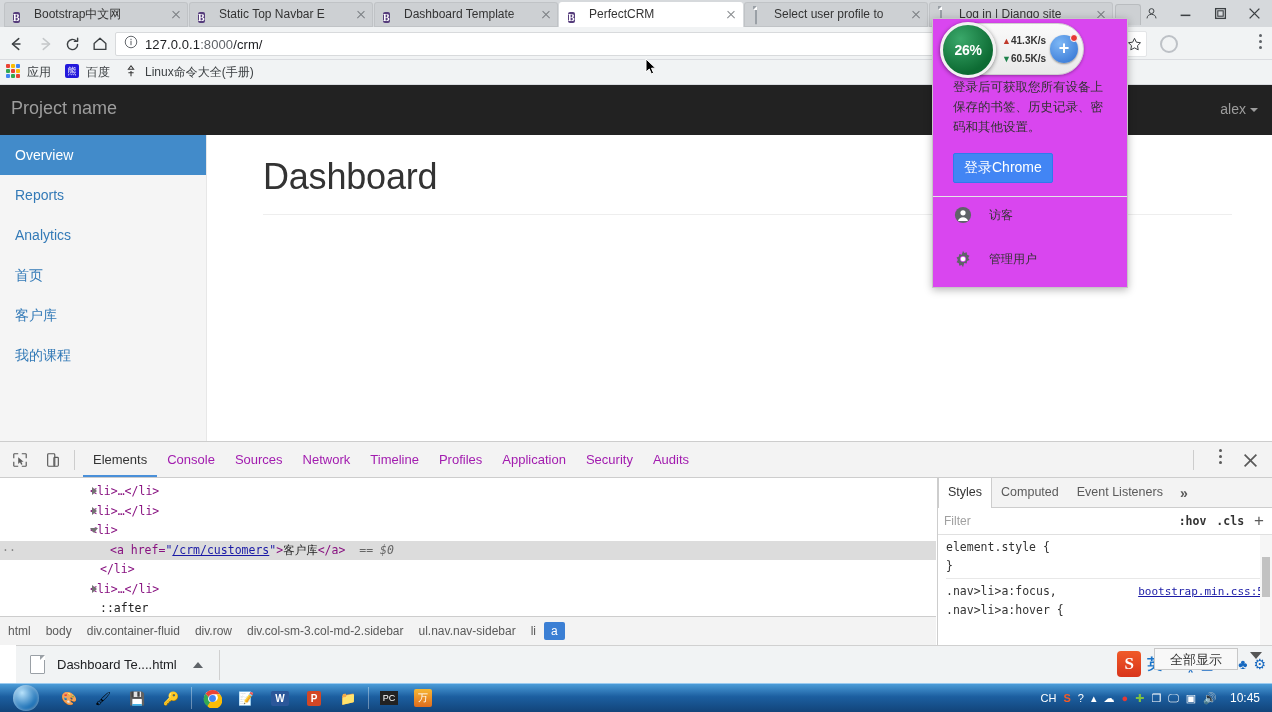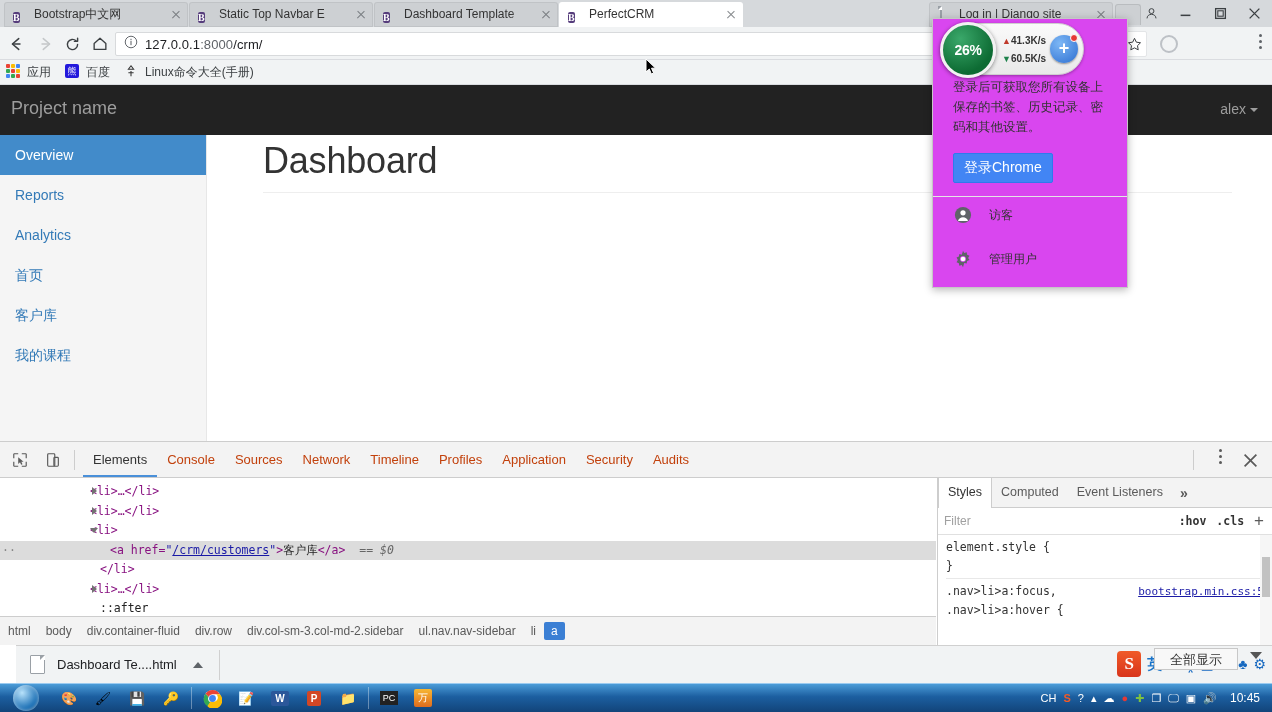--- a/index.html
+++ b/index.html
@@ -87,21 +87,21 @@
   .caret{ display:inline-block; width:0;height:0;border-left:4px solid transparent;border-right:4px solid transparent;border-top:4px solid #9d9d9d; margin-left:4px; vertical-align:middle;}
 
   .sidebar{ position:absolute; left:0; top:50px; width:207px; bottom:0; background:#f5f5f5; border-right:1px solid #e7e7e7;}
   .sidebar ul{ list-style:none; margin:0; padding:0; }
   .sidebar li a{
     display:block; padding:10px 15px; font-size:14px; color:#337ab7; text-decoration:none;
     line-height:20px;
   }
   .sidebar li.active a{ background:#428bca; color:#fff; }
   .content{ position:absolute; left:207px; top:50px; right:0; bottom:0; padding:0 15px;}
-  .page-header{ margin:4px 25px 0 41px; padding-bottom:9px; border-bottom:1px solid #eee;}
+  .page-header{ margin:20px 25px 0 41px; padding-bottom:15px; border-bottom:1px solid #eee;}
   .page-header h1{ margin:0; font-size:36px; font-weight:normal; color:#333; line-height:44px; letter-spacing:-0.2px;}
 
   
   .cursor{ position:absolute; left:645px; top:58px; width:12px; height:18px; z-index:60; }
 
   
   .signin-pop{
     position:absolute; left:932px; top:18px; width:196px; height:270px;
     background:#d946ef; border:1px solid #c6c6c6; box-shadow:0 2px 8px rgba(0,0,0,.28); z-index:40;
   }
@@ -139,21 +139,21 @@
     color:#fff; font-size:18px; line-height:26px; text-align:center; font-weight:bold;
     box-shadow:0 1px 2px rgba(0,0,0,.4);
   }
   .speed-plus .dot{ position:absolute; right:0px; top:-1px; width:8px;height:8px;border-radius:50%;background:#e53935;border:1px solid #fff;}
 
   
   .devtools{ position:absolute; left:0; top:441px; width:1272px; height:204px; background:#fff; border-top:1px solid #cdcdcd;}
   .dt-tabbar{ position:absolute;left:0;top:0;width:1272px;height:36px; background:#f3f3f3; border-bottom:1px solid #cdcdcd; display:flex; align-items:center;}
   .dt-icobtn{ width:26px;height:26px; margin-left:7px; display:flex;align-items:center;justify-content:center;}
   .dt-vsep{ width:1px;height:20px;background:#cdcdcd;margin:0 8px;}
-  .dt-tab{ font-size:13px; color:#c2410c; padding:0 10px; line-height:35px; height:35px; white-space:nowrap;}
+  .dt-tab{ font-size:13px; color:#a21caf; padding:0 10px; line-height:35px; height:35px; white-space:nowrap;}
   .dt-tab.active{ color:#333; border-bottom:2px solid #4a90d9; }
   .dt-right{ position:absolute; right:4px; top:0; height:36px; display:flex; align-items:center;}
   .dt-kebab{ width:20px;height:22px; margin:0 8px;}
   .dt-kebab i{ display:block;width:3px;height:3px;border-radius:50%;background:#5a5a5a;margin:0 auto 3px;}
 
   .dom-pane{ position:absolute; left:0; top:36px; width:936px; bottom:30px; overflow:hidden; background:#fff;}
   .dom-code{ font-family:"DejaVu Sans Mono","Liberation Mono",monospace; font-size:11.5px; line-height:19.5px; color:#333; padding:4px 0 0 0;}
   .dom-line{ padding-left:90px; position:relative; white-space:pre; height:19.5px;}
   .dom-line.sel{ background:#dcdcdc; }
   .dom-line.sel:before{ content:"··"; position:absolute; left:2px; color:#888; }
@@ -232,20 +232,25 @@
         <span class="tabclose"></span>
       </div>
       <div class="tab" style="left:374px;width:184px;">
         <span class="favicon"><span class="fav-b">B</span></span>
         <span class="title">Dashboard Template</span>
         <span class="tabclose"></span>
       </div>
       <div class="tab active" style="left:559px;width:184px;">
         <span class="favicon"><span class="fav-b">B</span></span>
         <span class="title">PerfectCRM</span>
+        <span class="tabclose"></span>
+      </div>
+      <div class="tab" style="left:744px;width:184px;">
+        <span class="favicon"><span class="fav-doc"></span></span>
+        <span class="title">Select user profile to</span>
         <span class="tabclose"></span>
       </div>
       <div class="tab" style="left:929px;width:184px;">
         <span class="favicon"><span class="fav-doc"></span></span>
         <span class="title">Log in | Django site</span>
         <span class="tabclose"></span>
       </div>
       <div style="position:absolute;left:1115px;top:4px;width:26px;height:21px;border:1px solid #b9bcbf;border-bottom:none;border-top-left-radius:3px;border-top-right-radius:3px;background:#cdd0d3;"></div>
 
       <div class="winbtns">

